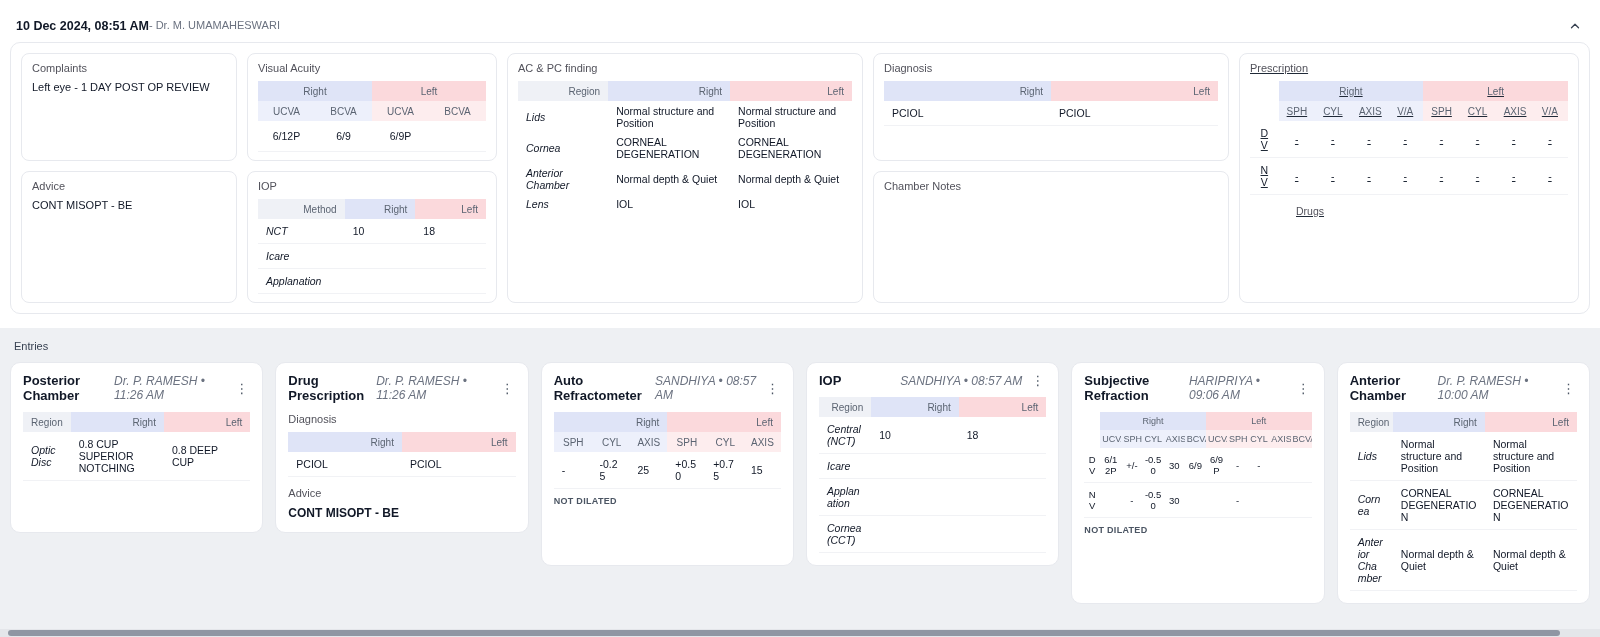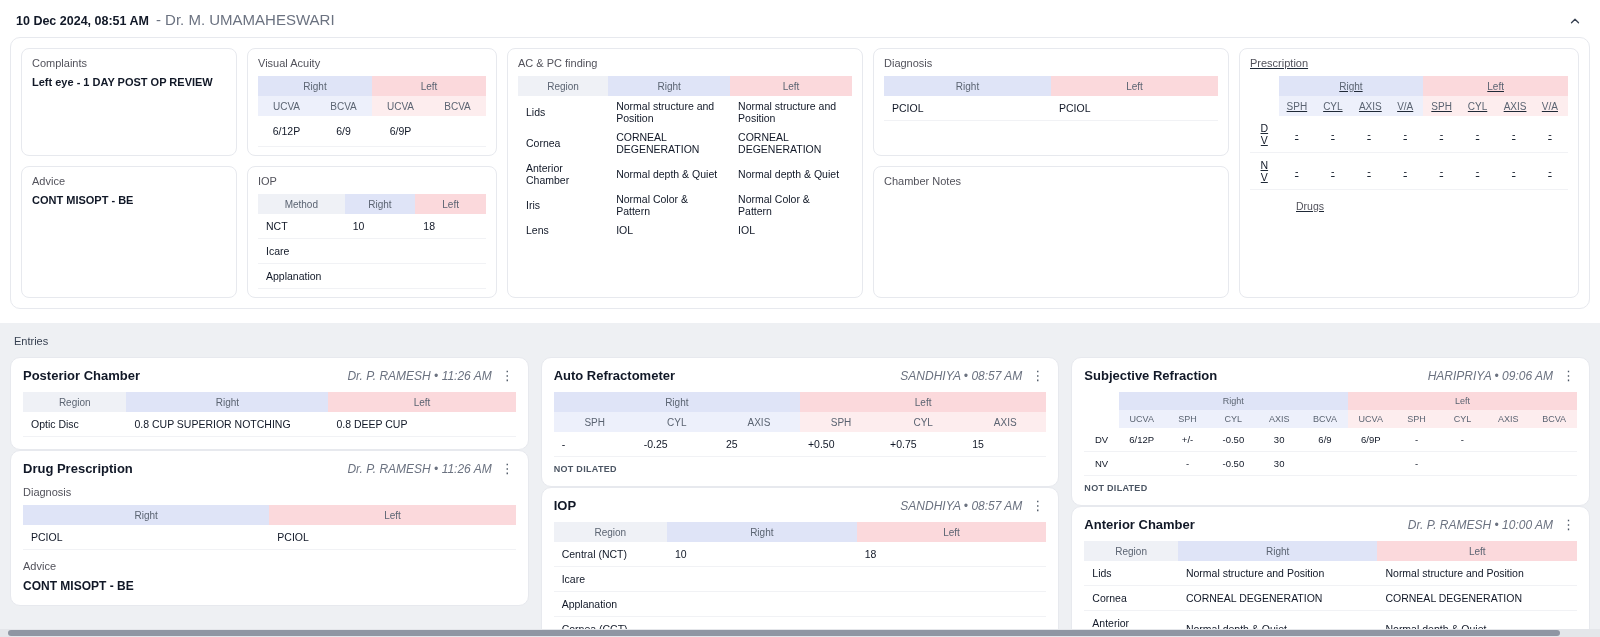--- a/index.html
+++ b/index.html
@@ -8,74 +8,74 @@
     background:#eef0f3;
     font-family:"Liberation Sans", sans-serif;
     color:#1f2937;
     width:1600px;
     min-height:637px;
     position:relative;
   }
 
   
   .top-section { background:#ffffff; padding:0 0 14px 0; }
-  .topbar { display:flex; align-items:flex-end; gap:7px; padding:11px 18px 9px 16px; }
+  .topbar { display:flex; align-items:flex-start; padding:19px 18px 9px 16px; }
   .visit-date { font-size:12.5px; font-weight:700; color:#111827; }
-  .visit-doctor { font-size:15px; color:#6b7280; }
+  .visit-doctor { font-size:11px; color:#6b7280; }
   .chevron-btn { margin-left:auto; cursor:pointer; display:flex; align-items:center; }
 
   .summary-wrap {
     margin:0 10px; background:#fff;
     border:1px solid var(--card-border,#e7e9ee); border-radius:10px;
     padding:10px;
     display:grid;
     grid-template-columns:216px 250px 356px 356px 1fr;
     grid-template-rows:auto auto;
     gap:10px;
     align-items:stretch;
   }
   .scard {
     background:#fff; border:1px solid var(--card-border,#e7e9ee);
     border-radius:8px; padding:8px 10px; overflow:hidden; min-height:80px;
   }
   .scard-title { font-size:11px; color:#52525b; margin-bottom:7px; }
-  .scard-text { font-size:11px; color:#111827;font-weight:bold; }
+  .scard-text { font-size:11px; color:#111827; }
   .pos-acpc { grid-column:3; grid-row:1 / span 2; }
   .pos-presc { grid-column:5; grid-row:1 / span 2;text-decoration:underline; }
   .drugs-label { font-size:10.5px; color:#52525b; margin-top:10px;padding-left:46px; }
 
   
   .entries-section { background:#eef0f3; padding:10px 10px 26px 10px; }
   .entries-label { font-size:11px; color:#374151; margin:2px 0 10px 4px; }
   .entries-grid { display:grid; grid-template-columns:1fr 1fr 1fr; gap:12px; align-items:start; }
-  .ecol { display:flex; flex-direction:column; }
+  .ecol { display:flex; gap:12px; }
   .ecard {
     background:#fff; border:1px solid var(--card-border,#e7e9ee);
     border-radius:10px; padding:10px 12px 12px 12px;
   }
   .ecard-head { display:flex; align-items:center; margin-bottom:9px; }
   .ecard-title { font-size:13px; font-weight:700; color:#111827; }
   .ecard-meta { margin-left:auto; font-size:12px; color:#6b7280;font-style:italic; }
   .kebab { font-size:13px; color:#4b5563; padding:0 2px; margin-left:7px; cursor:pointer; line-height:1; }
   .sub-label { font-size:11px; color:#52525b; margin:10px 0 7px 0; }
   .advice-text { font-size:12px; font-weight:600; color:#111827; margin-top:2px; }
   .badge { font-size:9px; letter-spacing:.3px; color:#4b5563; font-weight:600; margin-top:7px; }
 
   
   .tbl { width:100%; border-collapse:collapse; table-layout:fixed; }
   .tbl th {
-    font-weight:400; color:#5b6472; text-align:center;
+    font-weight:400; color:#5b6472; text-align:right;
     padding:4.5px 8px; font-size:10px; white-space:nowrap; overflow:hidden;
   }
   .tbl td {
     padding:6px 8px; color:#111827; font-size:10.5px;
     border-bottom:1px solid #f1f2f5; word-wrap:break-word;
   }
   .tbl-center th, .tbl-center td { text-align:center; }
-  .cell-label { color:#6b7280; font-size:9.5px; }
+  .cell-label { color:#6b7280; font-size:9.5px;font-style:italic; }
   .th-right { background:var(--right-header,#dfe4f7); }
   .th-left { background:var(--left-header,#fbd9dc); }
   .th-right-sub { background:var(--right-subheader,#edf0fb); }
   .th-left-sub { background:var(--left-subheader,#fdedee); }
   .th-gray { background:var(--neutral-header,#eff1f6); }
   .th-plain { background:transparent; }
   .compact td { border-bottom:none; padding:3.5px 8px; }
   .dense th { font-size:9px; padding:4px 2px; }
   .dense td { font-size:9.5px; padding:6px 2px; }
   .roomy td { padding:9px 8px; }
@@ -157,25 +157,20 @@
               </tr>
               <tr>
                 <td class="cell-label">Cornea</td>
                 <td>CORNEAL DEGENERATION</td>
                 <td>CORNEAL DEGENERATION</td>
               </tr>
               <tr>
                 <td class="cell-label">Anterior Chamber</td>
                 <td>Normal depth &amp; Quiet</td>
                 <td>Normal depth &amp; Quiet</td>
-              </tr>
-              <tr>
-                <td class="cell-label">Iris</td>
-                <td>Normal Color &amp; Pattern</td>
-                <td>Normal Color &amp; Pattern</td>
               </tr>
               <tr>
                 <td class="cell-label">Lens</td>
                 <td>IOL</td>
                 <td>IOL</td>
               </tr>
             </tbody>
           </table>
         </div>
     </div>

